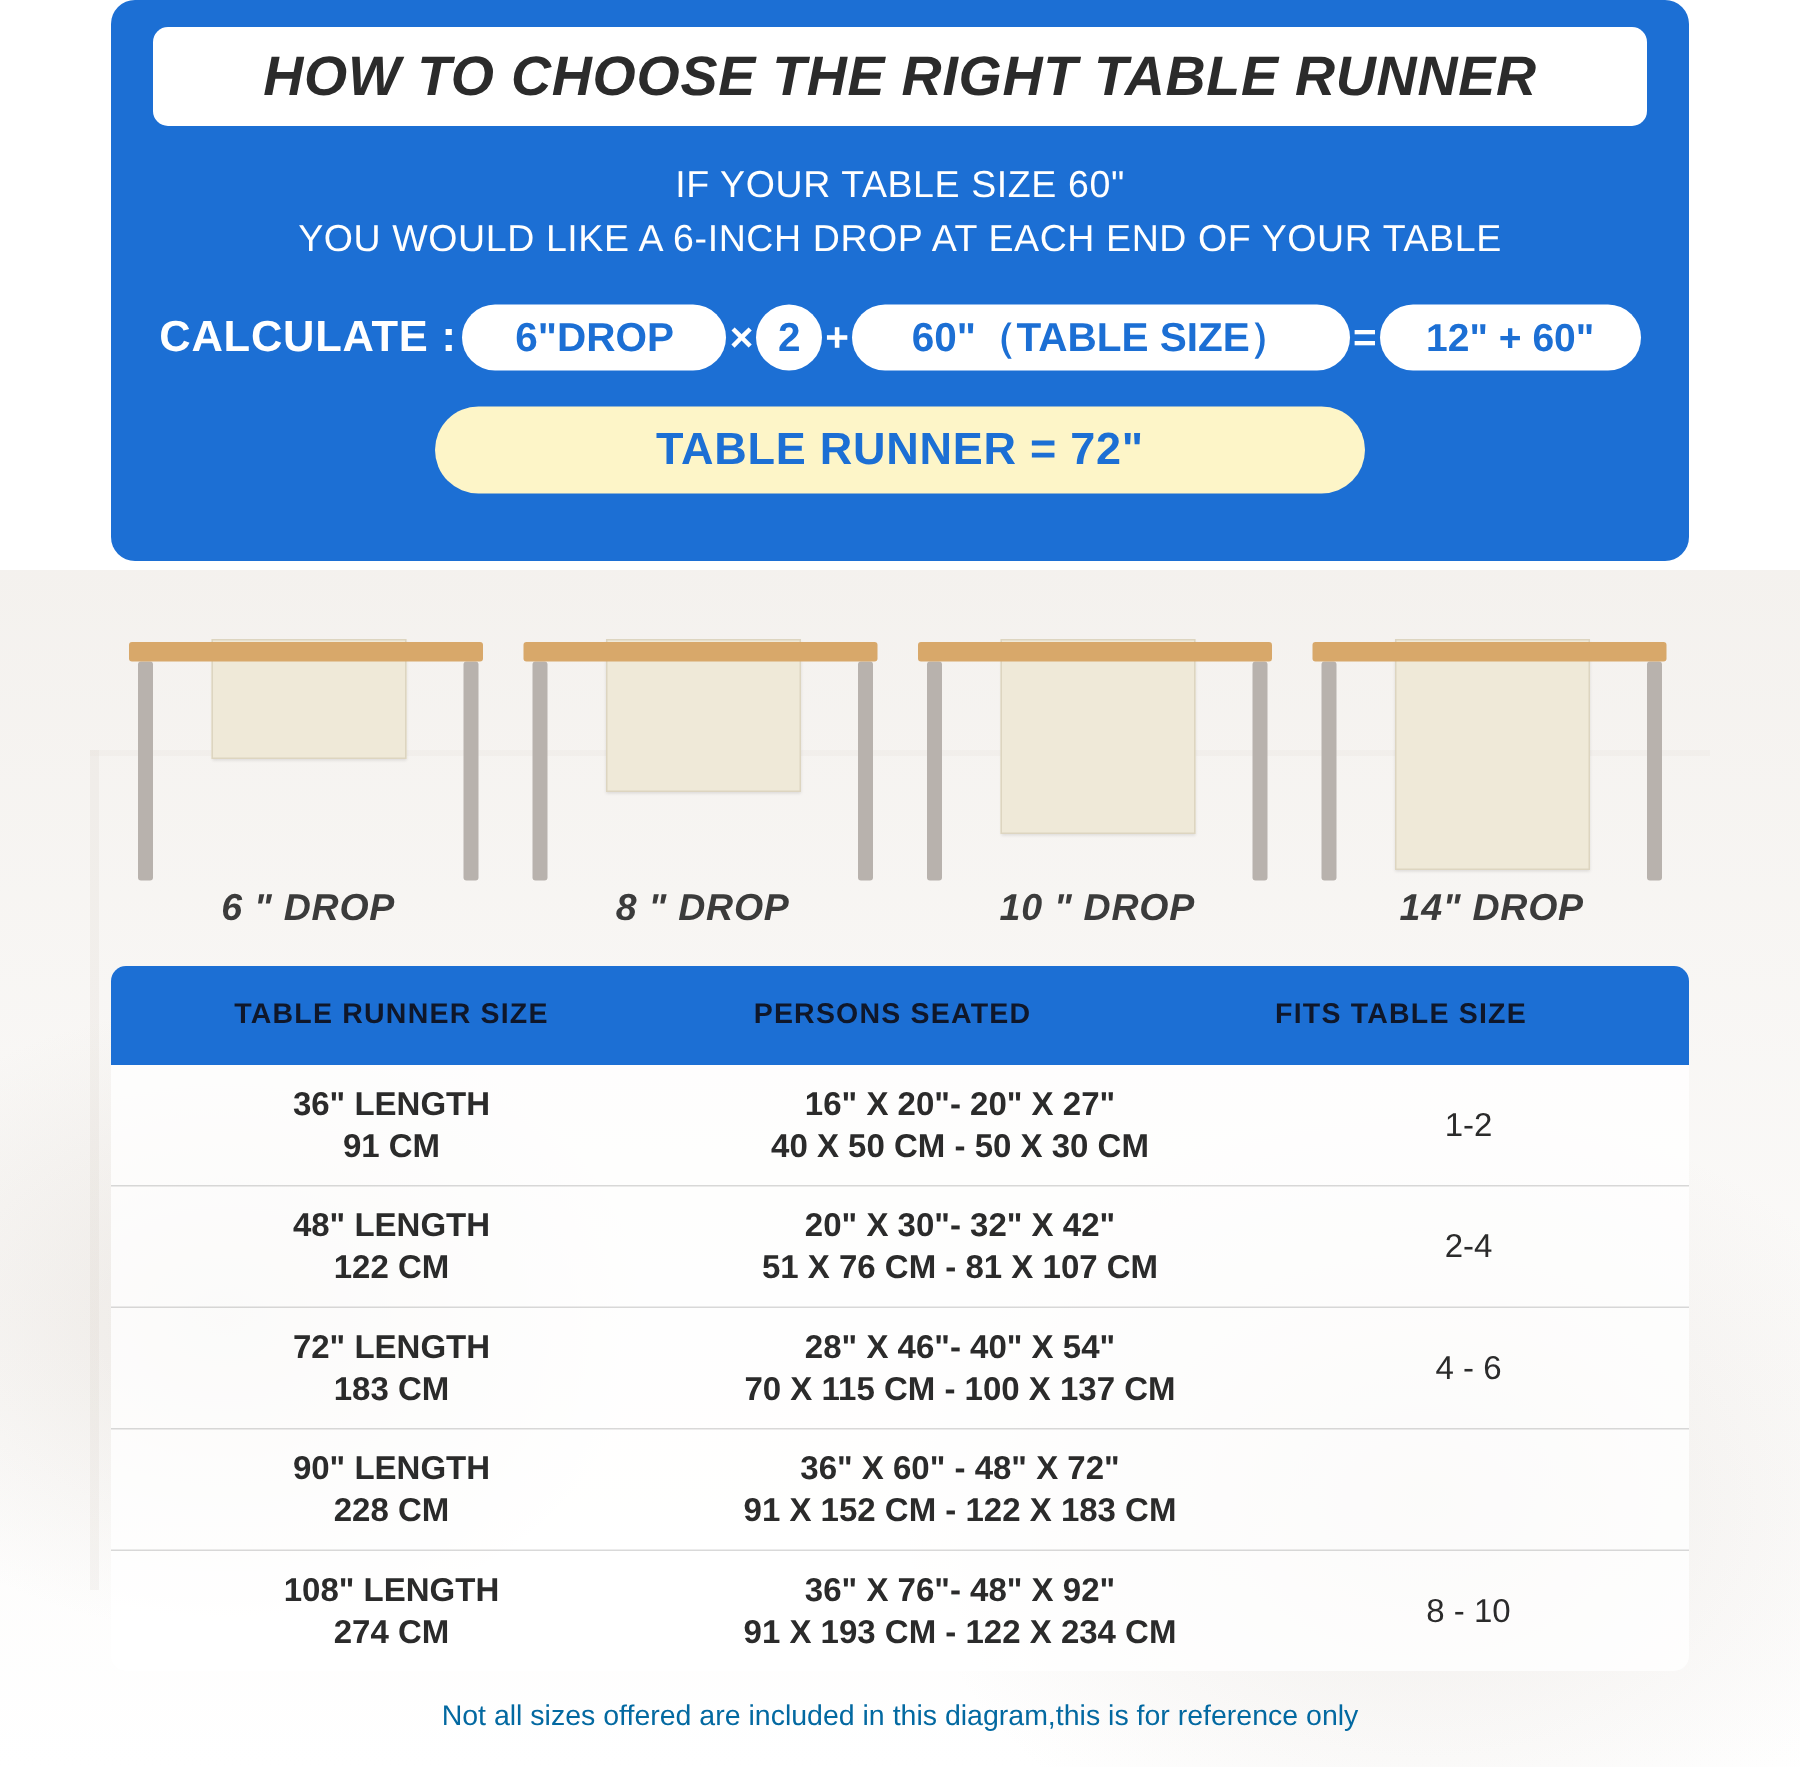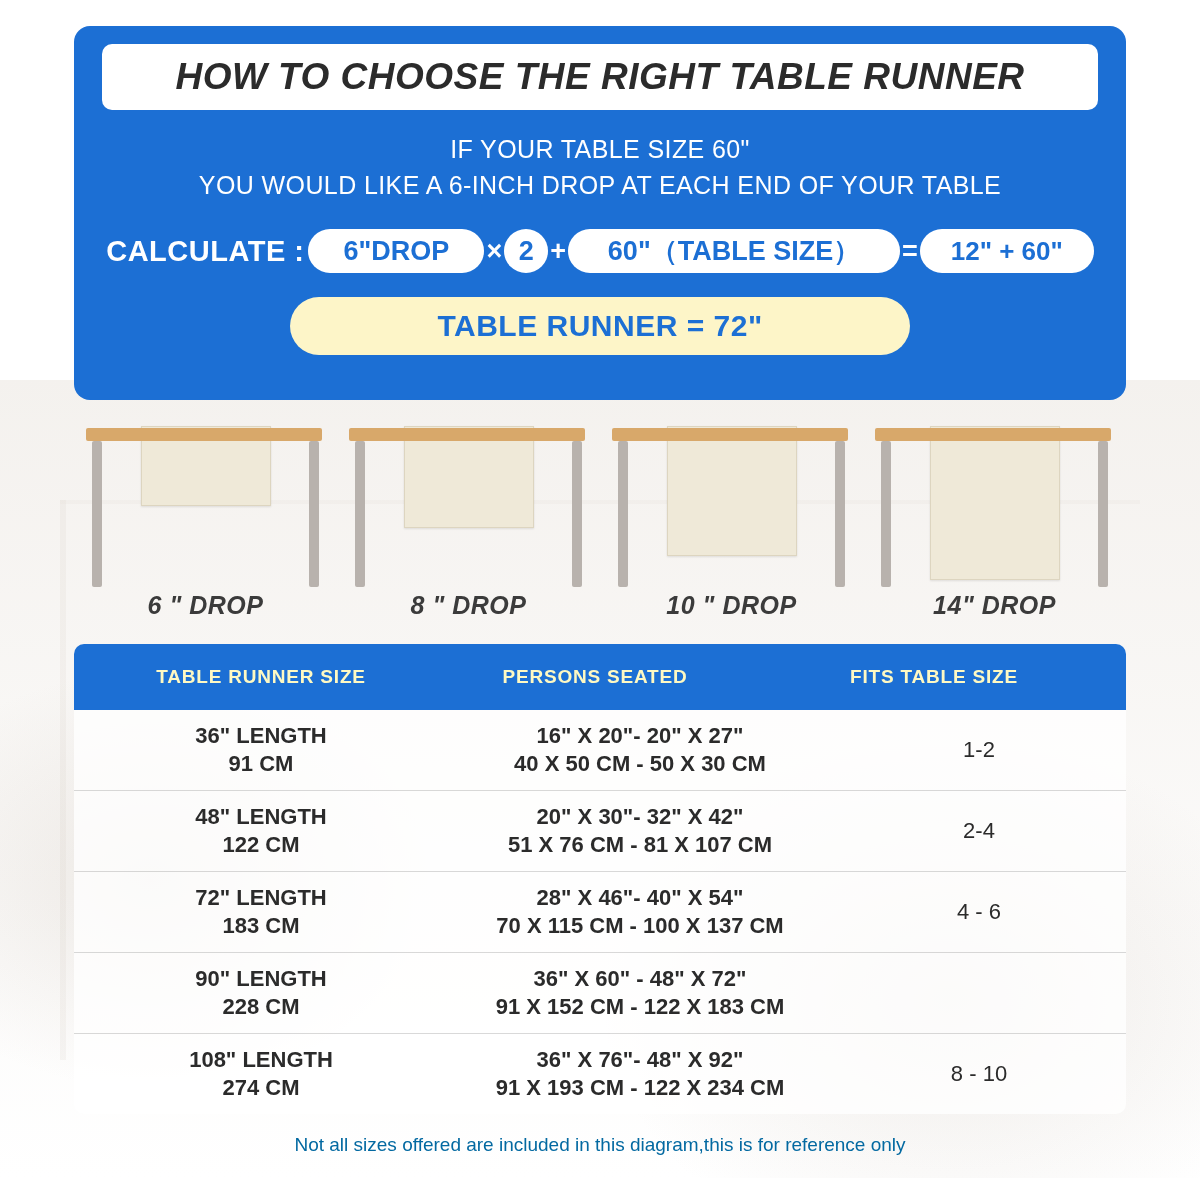--- a/index.html
+++ b/index.html
@@ -32,21 +32,21 @@
       linear-gradient(90deg, rgba(200,190,178,0.25) 0 6px, rgba(255,255,255,0) 6px 60px),
       linear-gradient(180deg, rgba(205,195,183,0.18) 0 4px, rgba(255,255,255,0) 4px 90px);
     opacity:.5;
   }
 
   .page { position: relative; z-index: 1; }
 
   
   .calc-panel {
     position: absolute;
-    left: 74px; top: 26px;
+    left: 74px; top: 0;
     width: 1052px; height: 374px;
     background: #1c6fd4;
     border-radius: 16px;
     box-sizing: border-box;
     padding: 16px 20px;
   }
   .title-pill {
     background: #ffffff;
     border-radius: 10px;
     height: 66px;
@@ -175,21 +175,21 @@
     border-radius: 10px;
     overflow: hidden;
     box-sizing: border-box;
     background: rgba(255,255,255,0.78);
   }
   .thead {
     background: #1c6fd4;
     display: flex;
     height: 66px;
     align-items: center;
-    color: #fef9c3;
+    color: #0f172a;
     font-weight: bold;
     font-size: 19px;
     letter-spacing: 0.8px;
   }
   .th { text-align: center; }
   .c1 { width: 374px; }
   .c2 { width: 384px; }
   .c3 { width: 294px; }
 
   .trow {

